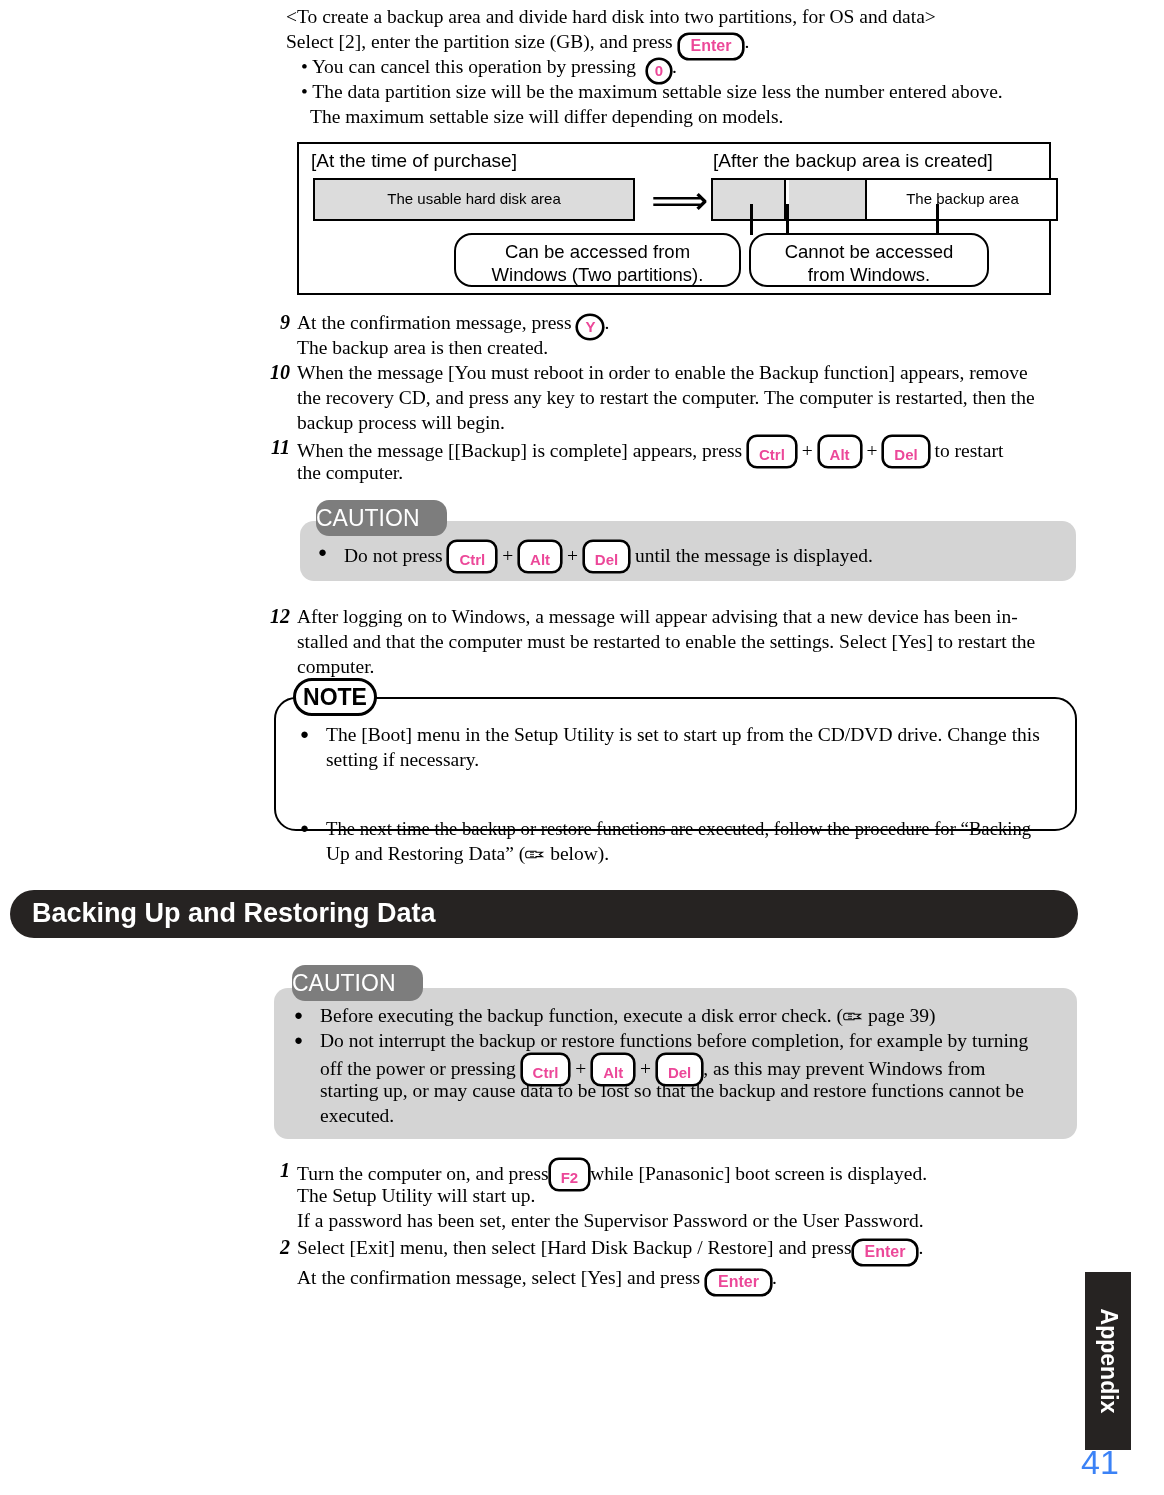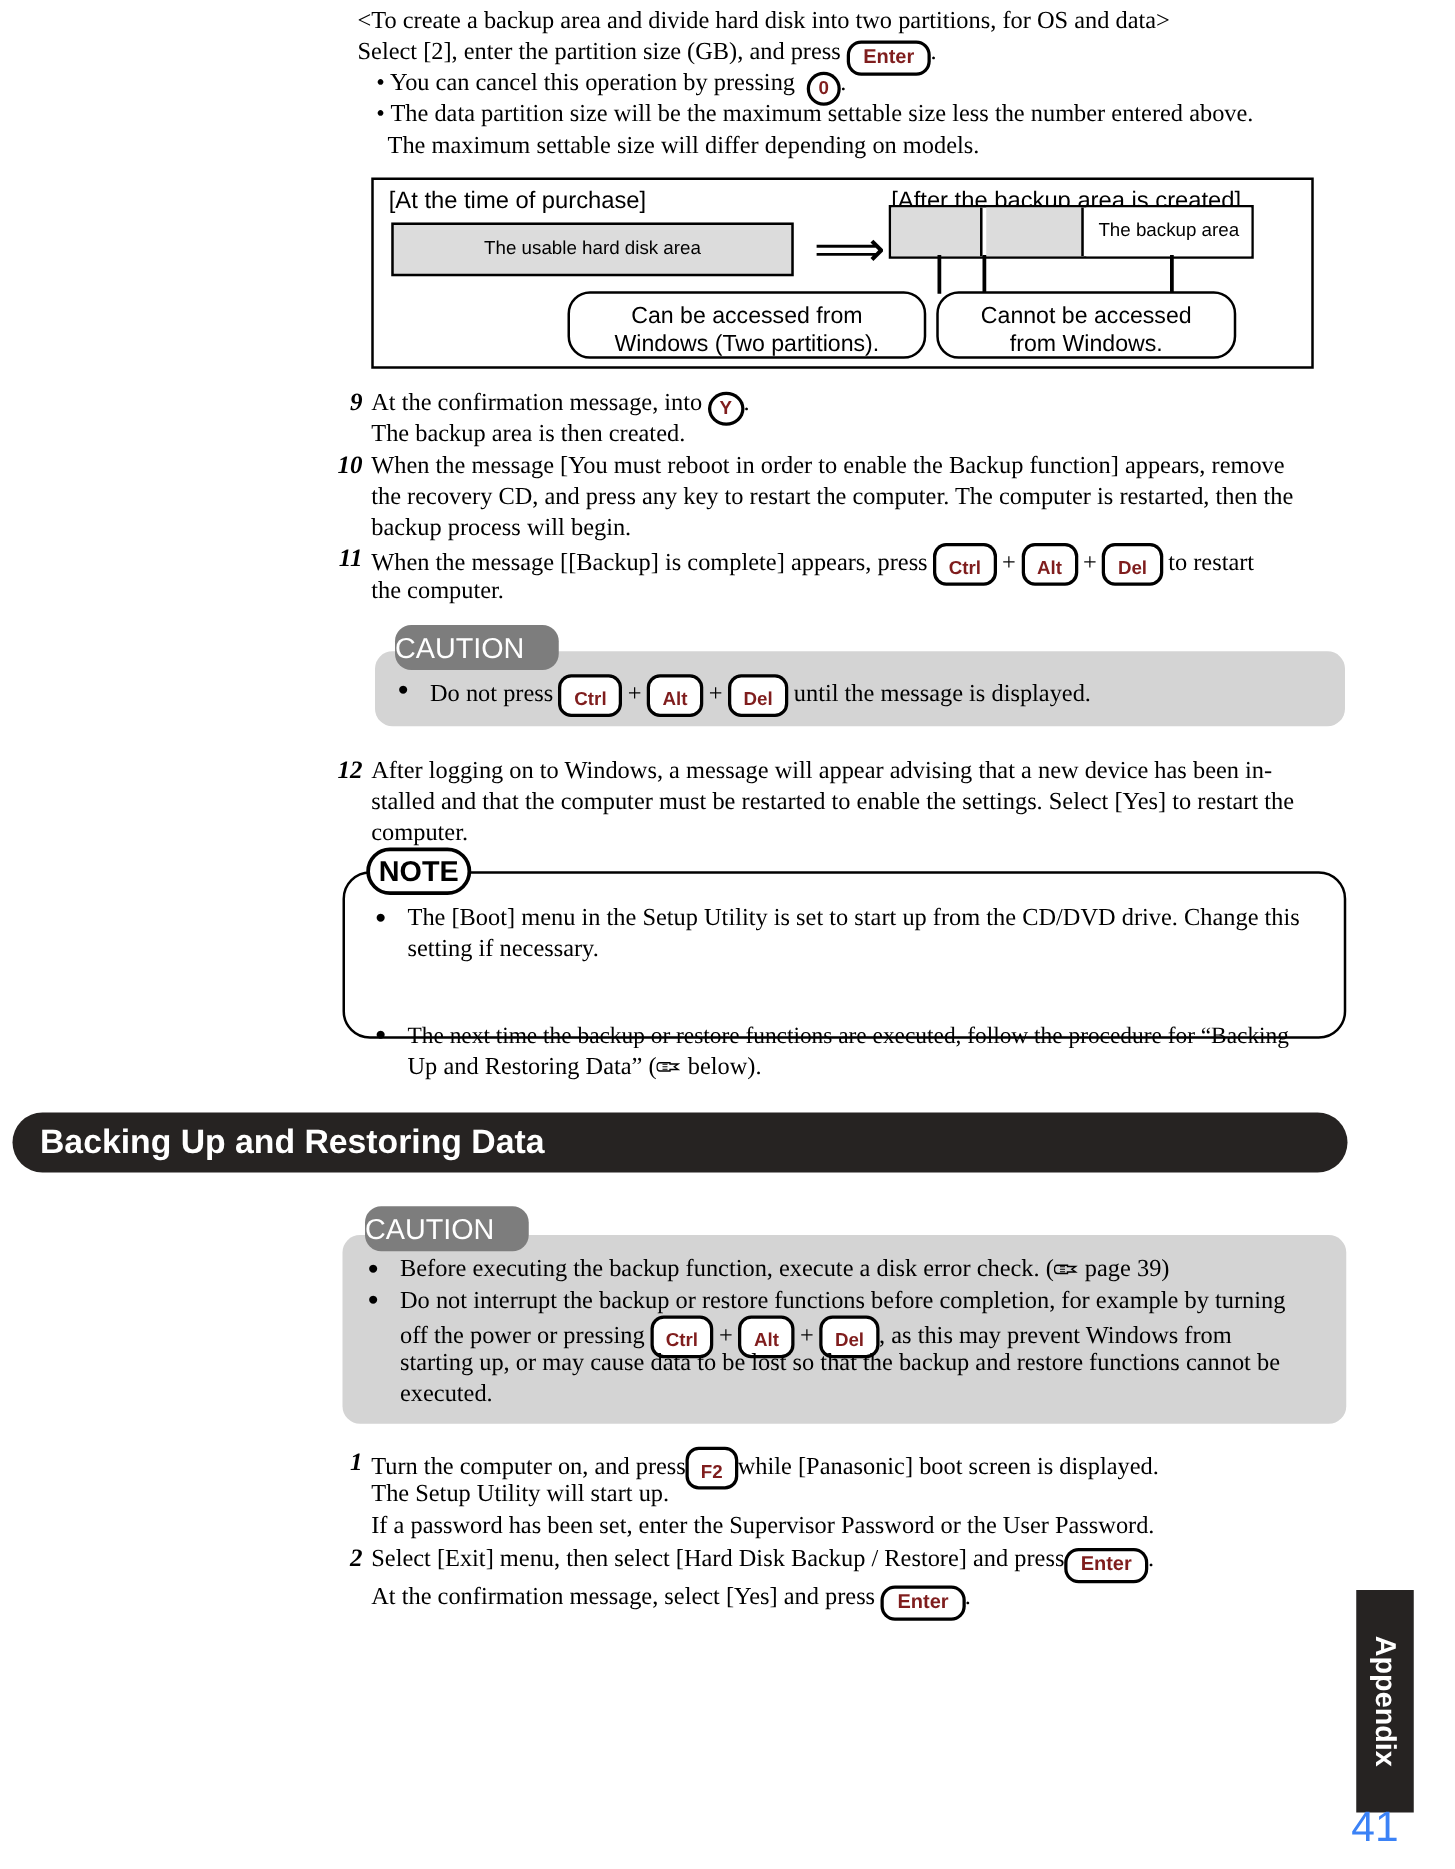--- a/index.html
+++ b/index.html
@@ -24,21 +24,21 @@
   .intro .ln.indent { padding-left:15px; }
 
   
   .key {
     display:inline-block;
     font-family:"Liberation Sans", sans-serif;
     font-weight:bold;
     border:2.2px solid #000;
     border-radius:11px;
     background:#fff;
-    color:#7f1d1d;
+    color:#ec4899;
     line-height:1;
     text-align:center;
     vertical-align:-3px;
     box-shadow:0 0 0 0.6px #000;
   }
   .key.k-sm { font-size:15px; padding:10px 10px 4px; border-radius:10px; }
   .key.k-md { font-size:16px; padding:3px 11px 4px; }
   .key.k-rnd { border-radius:50%; padding:3px 7px 4px; font-size:15px; }
 
   
@@ -143,21 +143,21 @@
 
     <div class="dg-lbl" style="left:12px; top:6px;">[At the time of purchase]</div>
     <div class="dg-lbl" style="left:414px; top:6px;">[After the backup area is created]</div>
 
     <div class="bar seg-gray" style="left:14px; top:34px; width:322px; height:43px;">
       <div class="bar-txt" style="line-height:38px;">The usable hard disk area</div>
     </div>
 
     <div class="arrow-big" style="left:352px; top:36px;">⟹</div>
 
-    <div class="bar" style="left:412px; top:20px; width:292px; height:43px; padding:16px;">
+    <div class="bar" style="left:412px; top:34px; width:347px; height:43px; padding:16px;">
       <div style="position:absolute; left:0; top:0; width:73px; height:100%; background:#dcdcdc; border-right:2.6px solid #000;"></div>
       <div style="position:absolute; left:75.6px; top:0; width:78px; height:100%; background:#dcdcdc; border-right:2.6px solid #000;"></div>
       <div style="position:absolute; left:156px; top:0; right:0; height:100%; background:#fff;">
         <div class="bar-txt" style="line-height:38px;">The backup area</div>
       </div>
     </div>
 
     <div class="conn" style="left:451px; top:60px; width:2.6px; height:31px;"></div>
     <div class="conn" style="left:487px; top:60px; width:2.6px; height:31px;"></div>
     <div class="conn" style="left:637px; top:60px; width:2.6px; height:31px;"></div>
@@ -169,21 +169,21 @@
     <div class="callout" style="left:450px; top:89px; width:240px; height:54px;">
       <div>Cannot be accessed</div>
       <div>from Windows.</div>
     </div>
   </div>
 
   <div class="step txt" style="left:264px; top:310px; width:820px;">
     <div class="num">9</div>
     <div class="body">
       <div class="ln">
-        <span>At the confirmation message, into </span><span class="key k-rnd">Y</span><span>.</span>
+        <span>At the confirmation message, press </span><span class="key k-rnd">Y</span><span>.</span>
       </div>
       <div class="ln">The backup area is then created.</div>
     </div>
   </div>
 
   <div class="step txt" style="left:264px; top:360px; width:820px;">
     <div class="num">10</div>
     <div class="body">
       <div class="ln">When the message [You must reboot in order to enable the Backup function] appears, remove</div>
       <div class="ln">the recovery CD, and press any key to restart the computer. The computer is restarted, then the</div>

